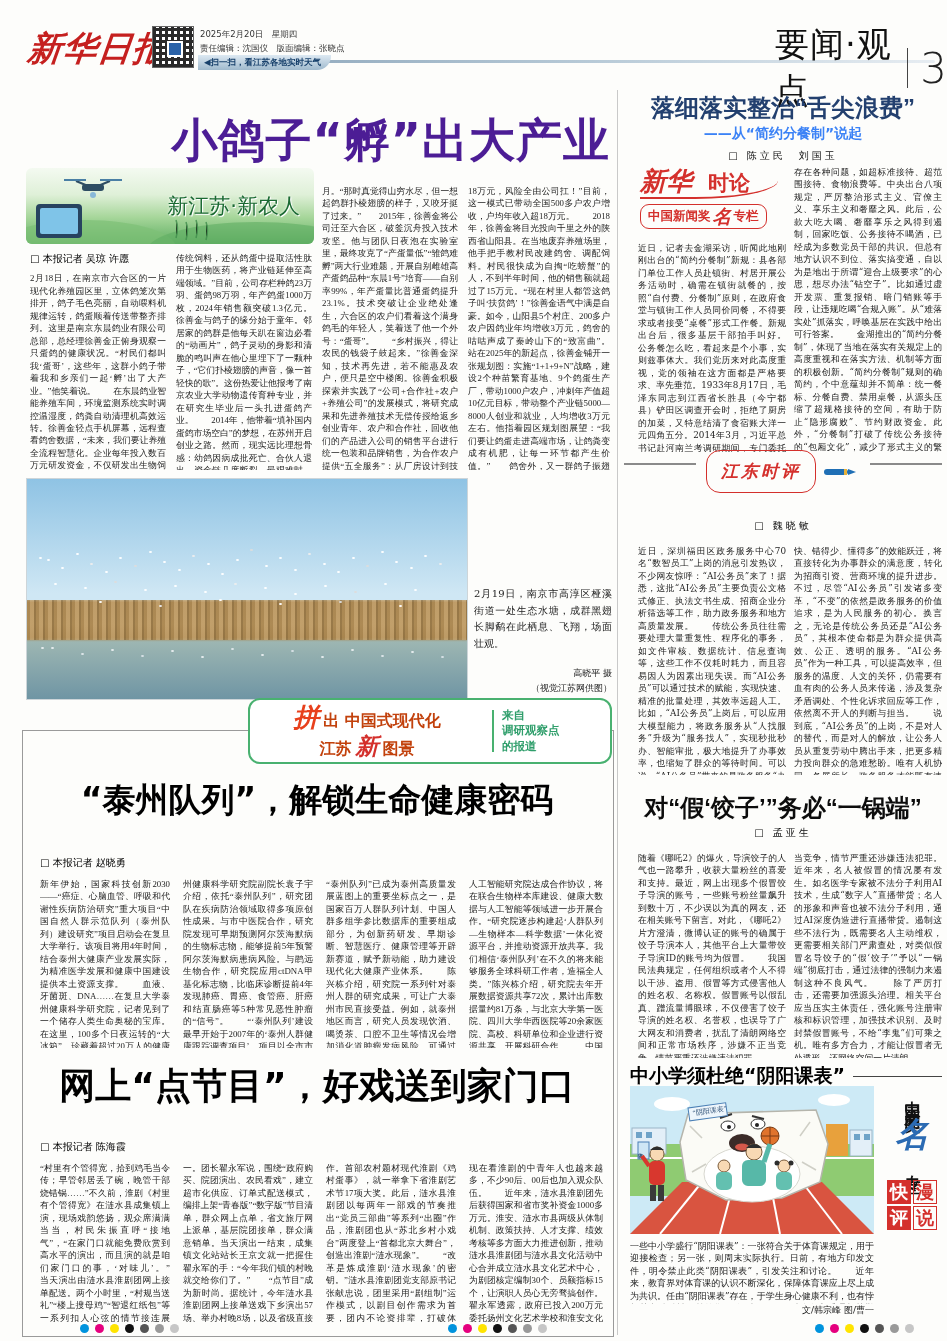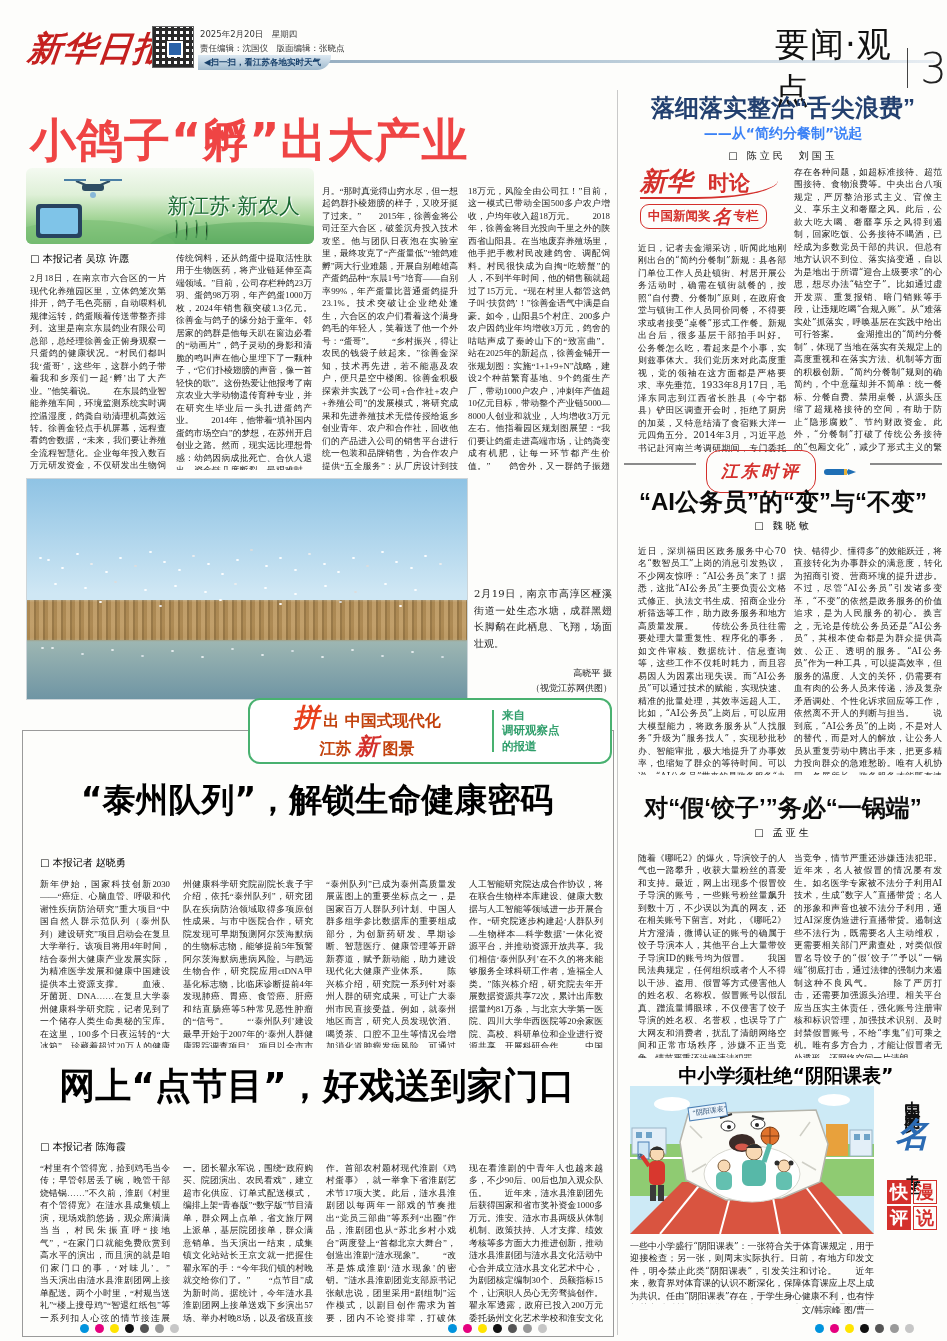--- a/index.html
+++ b/index.html
@@ -17,21 +17,21 @@
   .scan-tab{height:15px;line-height:15px;padding:0 10px 0 6px;font-family:"DejaVu Sans",sans-serif;
             font-size:8.5px;font-weight:bold;color:#17406b;
             background:linear-gradient(180deg,#dde9f2,#9fb9cd);border-radius:0 0 14px 0;}
   .header-rule{height:3px;background:linear-gradient(90deg,#89a3b8,#b9cbd8 55%,#e7edf2);border-radius:2px;}
   .section-block{display:flex;align-items:center;gap:12px;}
   .section-name{font-family:"DejaVu Sans",sans-serif;font-weight:400;font-size:34px;color:#111;letter-spacing:1px;}
   .section-divider{width:1px;height:40px;background:#444;}
   .page-num{font-family:"DejaVu Sans",sans-serif;font-weight:300;font-size:42px;color:#222;}
   
   .kicker{font-family:"DejaVu Sans",sans-serif;font-weight:900;font-size:16px;color:#000;}
-  .huge-headline{font-family:"DejaVu Sans",sans-serif;font-weight:900;color:#ef4444;text-align:left;}
+  .huge-headline{font-family:"DejaVu Sans",sans-serif;font-weight:900;color:#4c1d95;text-align:right;}
   .byline{font-family:"DejaVu Sans",sans-serif;font-size:10px;color:#000;}
   .art-col{font-family:"Liberation Serif",serif;font-size:8.8px;line-height:1.42;color:#1c1c1c;
            text-align:justify;overflow:hidden;}
   .kai{font-family:"DejaVu Serif",serif;color:#222;}
   
   .illus{border-radius:6px;overflow:hidden;
          background:linear-gradient(180deg,#f4faf1 0%,#dff0d8 35%,#a6d69a 65%,#5fae62 100%);}
   .illus-label{position:absolute;right:14px;top:24px;font-family:"DejaVu Sans",sans-serif;
                font-weight:400;font-size:21px;color:#1b6a33;text-shadow:0 0 3px #fff,1px 1px 0 #fff;margin-left:44px;}
   .tablet{position:absolute;left:10px;bottom:6px;width:46px;height:34px;background:#27435f;border-radius:4px;}
@@ -231,31 +231,30 @@
       <span class="jd-label">江东时评</span>
       <svg width="40" height="10" viewBox="0 0 40 10">
         <rect x="4" y="2" width="24" height="6" rx="3" fill="#1f6fb5"></rect>
         <polygon points="28,2 36,5 28,8" fill="#1f6fb5"></polygon>
         <rect x="24" y="2" width="3" height="6" fill="#e8b23a"></rect>
       </svg>
     </div>
     <div class="jd-line"></div>
   </div>
 
-  <div class="abs op-title black" style="left:624px;top:486px;width:318px;">“AI公务员”的“变”与“不变”</div>
   <div class="abs op-byline" style="left:624px;top:519px;width:318px;">□ 魏晓敏</div>
   <div class="abs art-col kai" style="left:638px;top:545px;width:148px;height:230px;">近日，深圳福田区政务服务中心70名“数智员工”上岗的消息引发热议，不少网友惊呼：“AI公务员”来了！据悉，这批“AI公务员”主要负责公文格式修正、执法文书生成、招商企业分析筛选等工作，助力政务服务和地方高质量发展。　　传统公务员往往需要处理大量重复性、程序化的事务，如文件审核、数据统计、信息查询等，这些工作不仅耗时耗力，而且容易因人为因素出现失误。而“AI公务员”可以通过技术的赋能，实现快速、精准的批量处理，其效率远超人工。比如，“AI公务员”上岗后，可以应用大模型能力，将政务服务从“人找服务”升级为“服务找人”，实现秒批秒办、智能审批，极大地提升了办事效率，也缩短了群众的等待时间。可以说，“AI公务员”带来的是政务服务“办得快”的效能跃迁，这场由数字技术引发的变革，正在悄然改变着基层政务运行的方式。</div>
   <div class="abs art-col kai" style="left:794px;top:545px;width:148px;height:230px;">快、错得少、懂得多”的效能跃迁，将直接转化为办事群众的满意度，转化为招商引资、营商环境的提升进步。　　不过，尽管“AI公务员”引发诸多变革，“不变”的依然是政务服务的价值追求，是为人民服务的初心。换言之，无论是传统公务员还是“AI公务员”，其根本使命都是为群众提供高效、公正、透明的服务。“AI公务员”作为一种工具，可以提高效率，但服务的温度、人文的关怀，仍需要有血有肉的公务人员来传递，涉及复杂矛盾调处、个性化诉求回应等工作，依然离不开人的判断与担当。　　说到底，“AI公务员”的上岗，不是对人的替代，而是对人的解放，让公务人员从重复劳动中腾出手来，把更多精力投向群众的急难愁盼。唯有人机协同、各展所长，政务服务才能既有速度，又有温度。</div>
 
   <div class="abs op-title black" style="left:624px;top:792px;width:318px;">对“假‘饺子’”务必“一锅端”</div>
   <div class="abs op-byline" style="left:624px;top:826px;width:318px;">□ 孟亚生</div>
   <div class="abs art-col kai" style="left:638px;top:852px;width:148px;height:206px;">随着《哪吒2》的爆火，导演饺子的人气也一路攀升，收获大量粉丝的喜爱和支持。最近，网上出现多个假冒饺子导演的账号，一些账号粉丝量飙升到数十万，不少误以为真的网友，还在相关账号下留言。对此，《哪吒2》片方澄清，微博认证的账号的确属于饺子导演本人，其他平台上大量带饺子导演ID的账号均为假冒。　　我国民法典规定，任何组织或者个人不得以干涉、盗用、假冒等方式侵害他人的姓名权、名称权。假冒账号以假乱真、蹭流量博眼球，不仅侵害了饺子导演的姓名权、名誉权，也误导了广大网友和消费者，扰乱了清朗网络空间和正常市场秩序，涉嫌不正当竞争，情节严重还涉嫌违法犯罪。</div>
   <div class="abs art-col kai" style="left:794px;top:852px;width:148px;height:206px;">当竞争，情节严重还涉嫌违法犯罪。　　近年来，名人被假冒的情况屡有发生。如名医学专家被不法分子利用AI技术，生成“数字人”直播带货；名人的形象和声音也被不法分子利用，通过AI深度伪造进行直播带货。遏制这些不法行为，既需要名人主动维权，更需要相关部门严肃查处，对类似假冒名导饺子的“假‘饺子’”予以“一锅端”彻底打击，通过法律的强制力来遏制这种不良风气。　　除了严厉打击，还需要加强源头治理。相关平台应当压实主体责任，强化账号注册审核和标识管理，加强技术识别、及时封禁假冒账号，不给“李鬼”们可乘之机。唯有多方合力，才能让假冒者无处遁形，还网络空间一片清朗。</div>
 
-  <div class="abs ct-title-row" style="left:630px;top:1063px;width:312px;flex-direction:column;">
+  <div class="abs ct-title-row" style="left:630px;top:1063px;width:312px;">
     <span class="ct-title">中小学须杜绝“阴阳课表”</span>
     <span class="ct-line"></span>
   </div>
 
   <div class="abs" style="left:630px;top:1086px;width:244px;height:148px;">
     <svg width="244" height="148" viewBox="0 0 244 148">
       <rect width="244" height="148" fill="#cdeaf6"></rect>
       <ellipse cx="42" cy="18" rx="18" ry="7" fill="#fff"></ellipse>
       <ellipse cx="204" cy="14" rx="16" ry="6" fill="#fff"></ellipse>
       <rect y="58" width="244" height="52" fill="#8fcb72"></rect>

